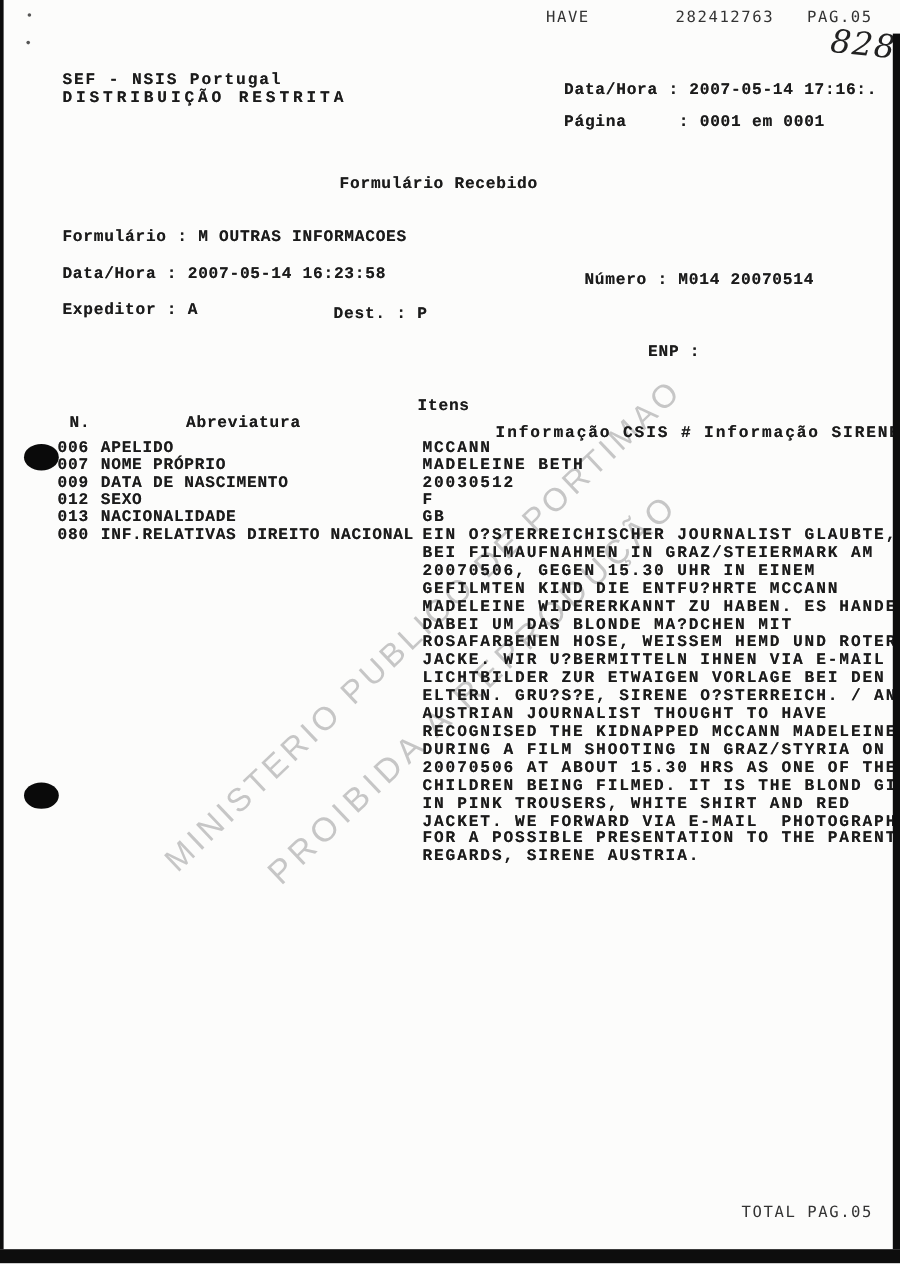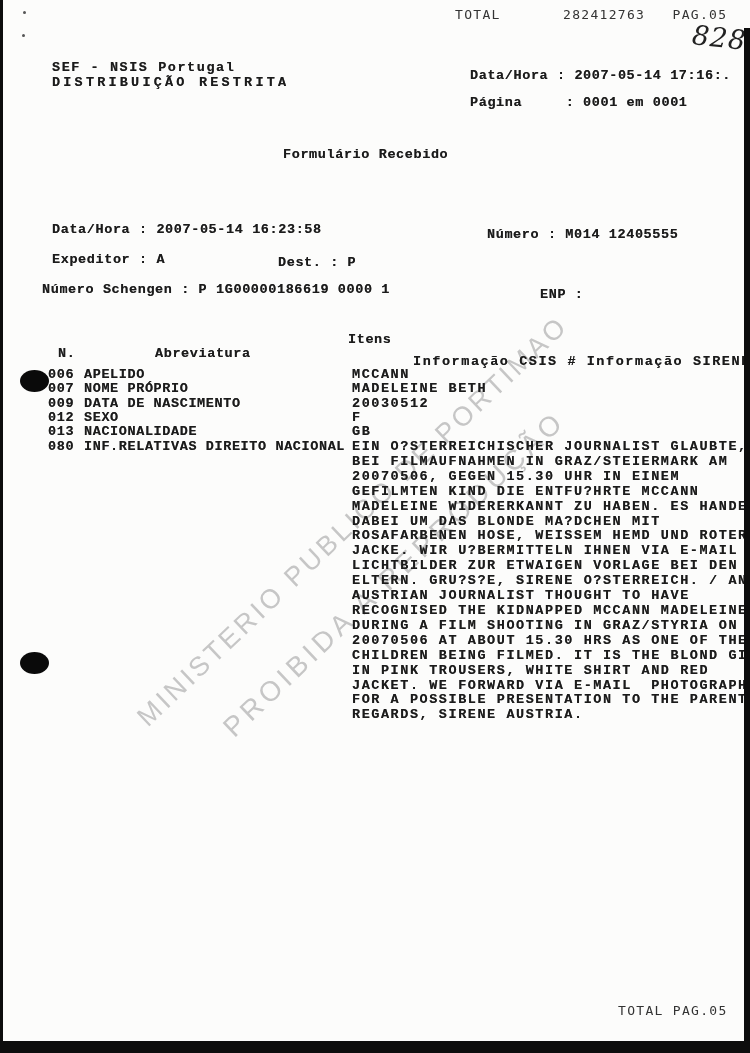--- a/index.html
+++ b/index.html
@@ -48,37 +48,37 @@
   <div class="edge" style="left:0;top:1041px;width:750px;height:12px;"></div>
   <div class="edge" style="left:744px;top:28px;width:6px;height:1013px;"></div>
   <div class="blob" style="left:20px;top:370px;width:29px;height:22px;"></div>
   <div class="blob" style="left:20px;top:652px;width:29px;height:22px;"></div>
   <div class="speck" style="left:23px;top:11px;"></div>
   <div class="speck" style="left:22px;top:34px;"></div>
 
   <div class="watermark wm1" style="left:142px;top:706px;">MINISTERIO PUBLICO DE PORTIMAO</div>
   <div class="watermark wm2" style="left:228px;top:716px;">PROIBIDA A REPRODUÇÃO</div>
 
-  <div class="abs fax" style="left:455px;top:7px;">TOTAL</div>
+  <div class="abs fax" style="left:455px;top:7px;">HAVE</div>
   <div class="abs fax" style="left:563px;top:7px;">282412763   PAG.05</div>
   <div class="abs handwriting" style="left:692px;top:22px;">828</div>
 
   <div class="abs tw" style="left:52px;top:61px;">SEF - NSIS Portugal</div>
   <div class="abs tw tw-wide" style="left:52px;top:76px;">DISTRIBUIÇÃO RESTRITA</div>
 
   <div class="abs tw tw-tight" style="left:470px;top:69px;">Data/Hora : 2007-05-14 17:16:.</div>
   <div class="abs tw tw-tight" style="left:470px;top:96px;">Página     : 0001 em 0001</div>
 
   <div class="abs tw tw-tight" style="left:283px;top:148px;">Formulário Recebido</div>
 
+  <div class="abs tw tw-tight" style="left:52px;top:192px;">Formulário : M OUTRAS INFORMACOES</div>
   <div class="abs tw tw-tight" style="left:52px;top:223px;">Data/Hora : 2007-05-14 16:23:58</div>
-  <div class="abs tw tw-tight" style="left:487px;top:228px;">Número : M014 12405555</div>
+  <div class="abs tw tw-tight" style="left:487px;top:228px;">Número : M014 20070514</div>
   <div class="abs tw tw-tight" style="left:52px;top:253px;">Expeditor : A</div>
   <div class="abs tw tw-tight" style="left:278px;top:256px;">Dest. : P</div>
-  <div class="abs tw tw-tight" style="left:42px;top:283px;">Número Schengen : P 1G00000186619 0000 1</div>
   <div class="abs tw tw-tight" style="left:540px;top:288px;">ENP :</div>
 
   <div class="abs tw tw-tight" style="left:348px;top:333px;">Itens</div>
   <div class="abs tw tw-tight" style="left:58px;top:347px;">N.</div>
   <div class="abs tw tw-tight" style="left:155px;top:347px;">Abreviatura</div>
   <div class="abs tw" style="left:413px;top:355px;">Informação CSIS # Informação SIRENE</div>
 
   <div class="abs tw tw-tight" style="left:48px;top:368px;">006</div>
   <div class="abs tw tw-tight" style="left:84px;top:368px;">APELIDO</div>
   <div class="abs tw" style="left:352px;top:368px;">MCCANN</div>

